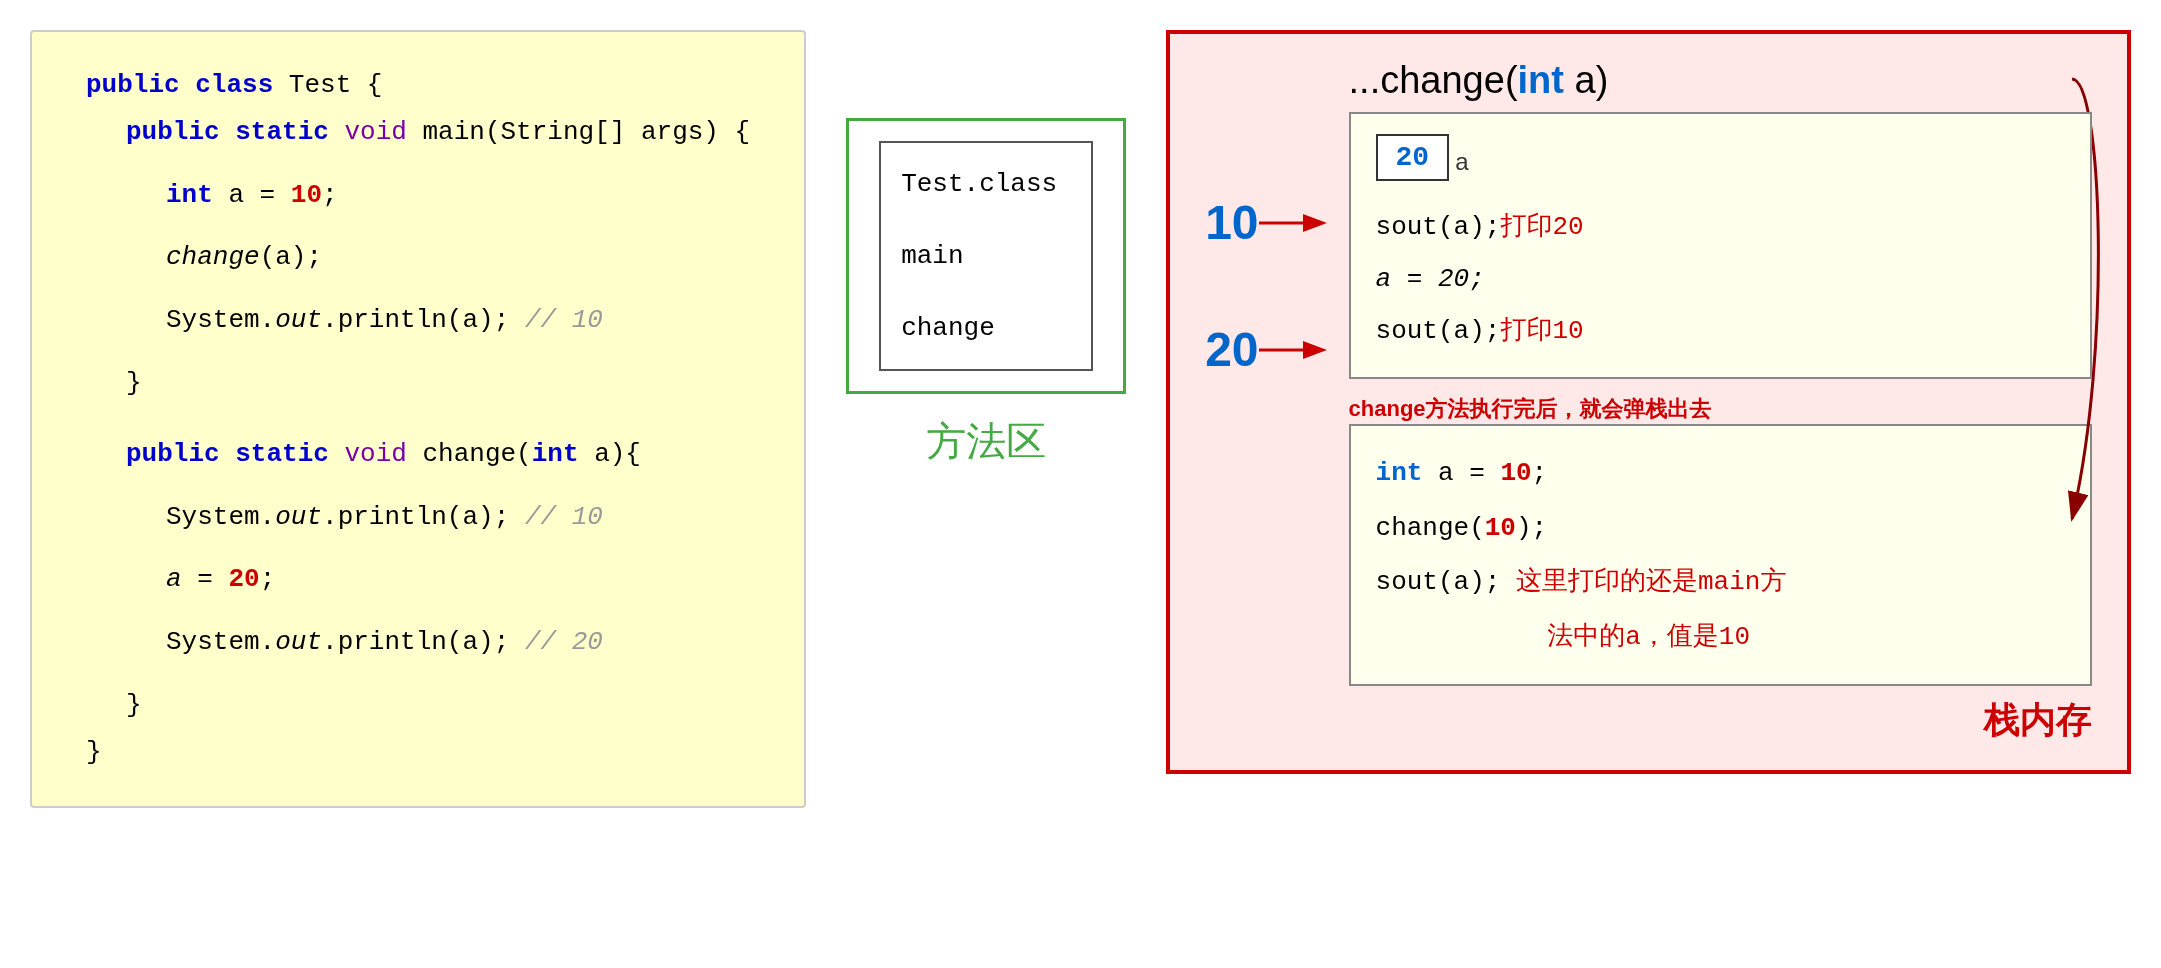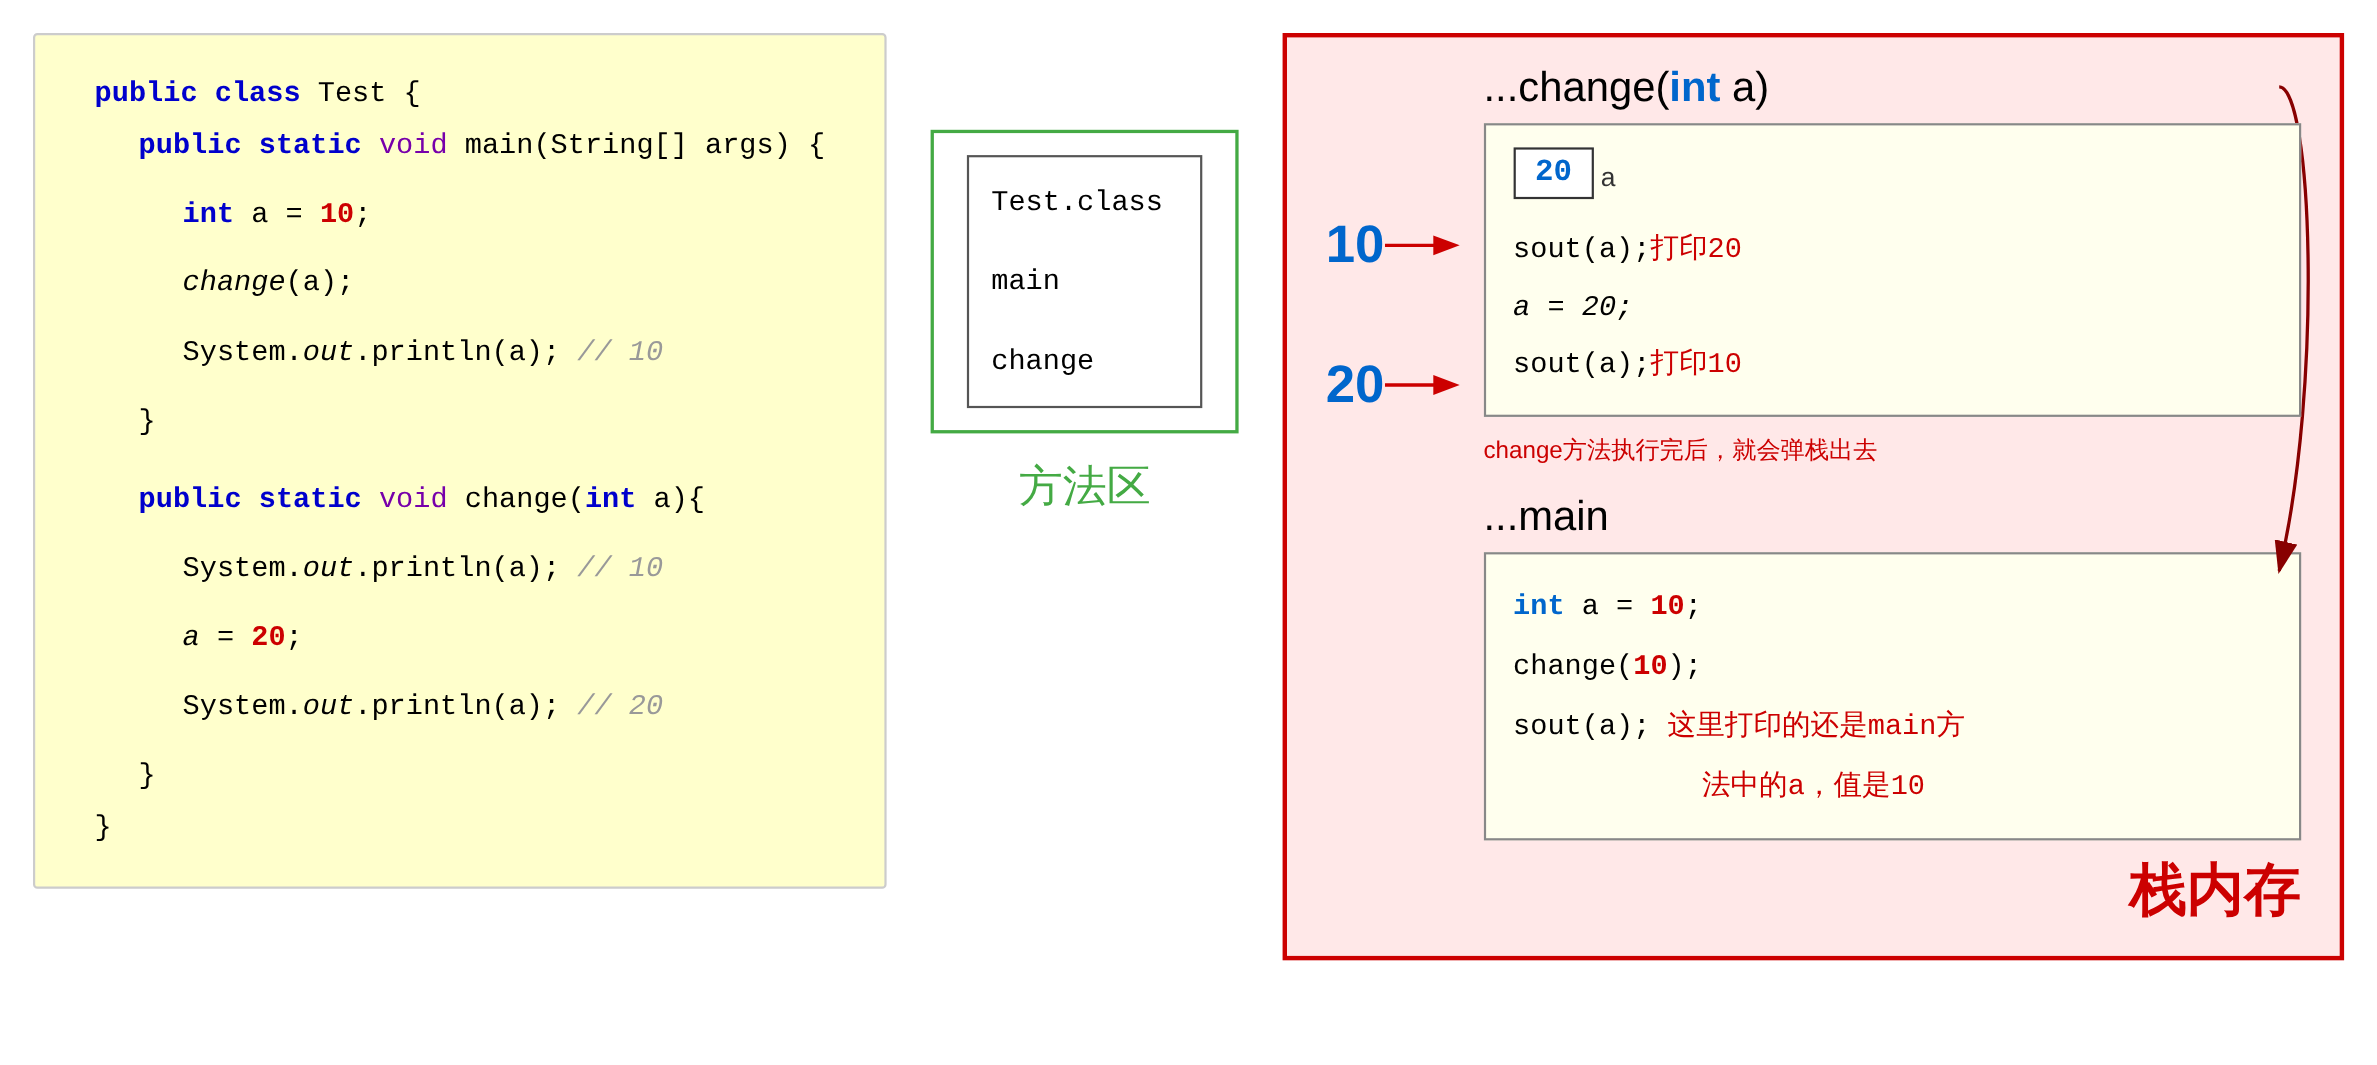--- a/index.html
+++ b/index.html
@@ -67,21 +67,21 @@
     
     .stack-panel {
       border: 4px solid #cc0000;
       background: #ffe8e8;
       padding: 25px 35px;
       flex: 1;
       min-width: 900px;
       position: relative;
     }
     .stack-title {
-      font-size: 52px;
+      font-size: 36px;
       font-weight: bold;
       color: #cc0000;
       text-align: right;
       font-family: sans-serif;
       margin-top: 10px;
     }
 
     
     .change-header {
       font-size: 38px;
@@ -125,20 +125,21 @@
     .frame-comment {
       color: #cc0000;
     }
     .frame-italic { font-style: italic; }
 
     .change-note {
       color: #cc0000;
       font-size: 22px;
       font-family: sans-serif;
       margin-top: 8px;
+      font-weight: bold;
     }
 
     
     .main-header {
       font-size: 38px;
       font-family: sans-serif;
       color: #000;
       margin-bottom: 10px;
       margin-top: 25px;
     }
@@ -259,21 +260,20 @@
         </div>
         <div class="frame-line frame-italic">
           <span style="font-style:italic;">a</span> = 20;
         </div>
         <div class="frame-line">
           sout(a);<span class="frame-comment">打印10</span>
         </div>
       </div>
       <div class="change-note">change方法执行完后，就会弹栈出去</div>
 
-      <div class="main-header">...main</div>
 
       <div class="main-frame">
         <div class="frame-line">
           <span class="int-blue">int</span> a = <span style="color:#cc0000;font-weight:bold;">10</span>;
         </div>
         <div class="frame-line">
           change(<span style="color:#cc0000;font-weight:bold;">10</span>);
         </div>
         <div class="frame-line">
           sout(a); <span class="comment-red">这里打印的还是main方<br>&nbsp;&nbsp;&nbsp;&nbsp;&nbsp;&nbsp;&nbsp;&nbsp;&nbsp;&nbsp;&nbsp;法中的a，值是10</span>

